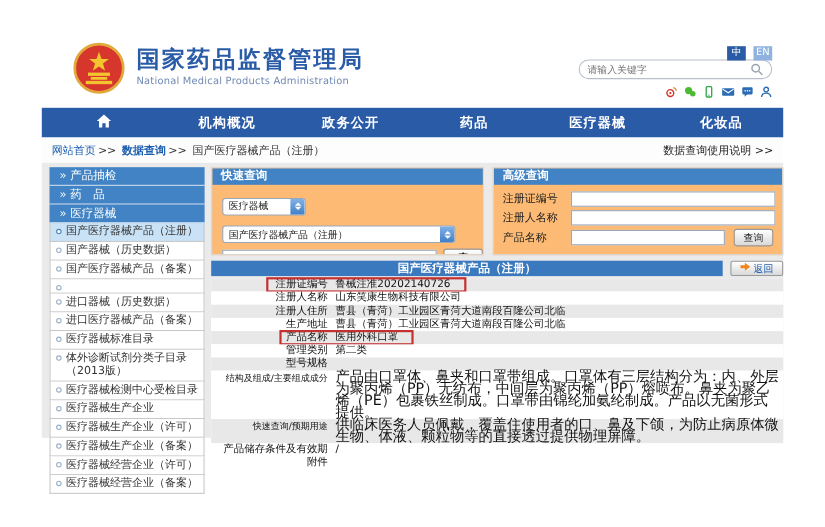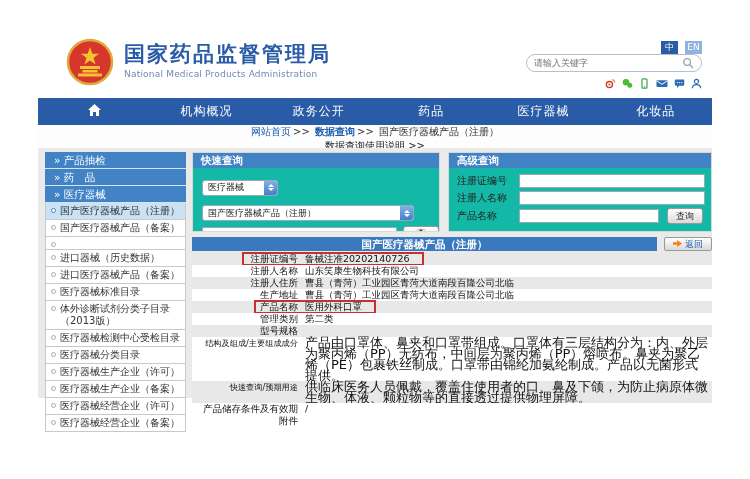--- a/index.html
+++ b/index.html
@@ -19,45 +19,45 @@
   .lang { display:inline-block; width:17px; height:13px; line-height:13px; font-size:9px; color:#fff; text-align:center; cursor:pointer; }
   .lang.cn { background:#2A5BA7; }
   .lang.en { background:#8FB3DE; margin-left:2px; }
   .search-pill { margin-top:6px; height:18px; border:1px solid #B7BFCA; border-radius:10px; display:flex; align-items:center; padding:0 7px; background:#fff; }
   .search-pill input { border:none; outline:none; flex:1; font-size:9px; color:#444; background:transparent; min-width:0; }
   .social-row { margin-top:6px; display:flex; justify-content:flex-end; gap:6px; align-items:center; }
   .social-row svg { display:block; }
 
   
   .main-nav { position:absolute; top:68px; left:0; right:0; height:27px; background:#2A5BA7; display:flex; }
-  .nav-item { flex:1; color:#fff; font-size:12px; font-weight:normal; display:flex; align-items:center; justify-content:center; cursor:pointer; letter-spacing:1px; }
-
-  
-  .breadcrumb-row { position:absolute; top:95px; left:0; right:0; height:23px; background:#FDFDFD; font-size:10px; display:flex; align-items:center; padding:0 9px; justify-content:space-between; color:#333;flex-direction:column; }
+  .nav-item { flex:1; color:#fff; font-size:12px; font-weight:bold; display:flex; align-items:center; justify-content:center; cursor:pointer; letter-spacing:1px; }
+
+  
+  .breadcrumb-row { position:absolute; top:95px; left:0; right:0; height:23px; background:#FDFDFD; font-size:10px; display:flex; align-items:center; padding:0 9px; justify-content:space-between; color:#333; }
   .crumb-link { color:#1B5EAE; cursor:pointer; }
   .crumb-strong { color:#1B5EAE; font-weight:bold; cursor:pointer; }
   .crumb-sep { color:#333; margin:0 2px; }
   .crumb-right { display:flex; gap:16px; color:#222; }
   .crumb-right span { cursor:pointer; }
 
   
   .content { position:absolute; top:118px; left:0; right:0; height:250px; background:#EAEAEA; }
 
   
   .sidebar { position:absolute; left:7px; top:4px; width:141px; }
   .side-header { background:#4183C4; color:#fff; font-weight:normal; font-size:10.5px; height:17px; line-height:17px; padding-left:9px; border-bottom:1px solid #D8E4F0; cursor:pointer; }
   .side-item { background:#fff; border:1px solid #C9C9C9; border-top:none; font-size:10px; color:#333; padding:2px 2px 2px 5px; display:flex; align-items:flex-start; gap:4px; line-height:12px; cursor:pointer; }
   .side-item.selected { background:#C9E2F6; }
   .bullet { width:5px; height:5px; border:1px solid #97AFC6; border-radius:50%; margin-top:3px; flex:none; background:#fff; }
   .side-item.selected .bullet { border-color:#4A82B8; }
 
   
   .panels { position:absolute; left:154px; top:4px; width:520px; }
   .search-row { display:flex; gap:8px; }
-  .panel { height:80px; background:#14b8a6; border:1px solid #D9D9D9; overflow:hidden; }
+  .panel { height:80px; background:#fdba74; border:1px solid #D9D9D9; overflow:hidden; }
   .panel.quick { width:248px; flex:none; }
   .panel.adv { flex:1; }
   .panel-header { height:15px; background:#4183C4; color:#fff; font-size:10.5px; font-weight:bold; line-height:15px; padding-left:8px; }
   .quick-body { padding:7px 0 0 9px; }
   .sel { display:inline-flex; align-items:center; height:16px; border:1px solid #9AA7B8; border-radius:3px; background:#fff; font-size:9px; color:#222; padding-left:5px; overflow:hidden; cursor:pointer; margin-bottom:5px; }
   .sel-1 { width:76px; } .sel-2 { width:212px; }
   .sel .sel-label { flex:1; white-space:nowrap; }
   .stepper { width:13px; height:16px; margin-left:4px; background:linear-gradient(#85B5E8,#3E7CC6); flex:none; display:flex; flex-direction:column; align-items:center; justify-content:center; gap:1px; }
   .tri-up { width:0; height:0; border-left:3px solid transparent; border-right:3px solid transparent; border-bottom:3px solid #fff; }
   .tri-down { width:0; height:0; border-left:3px solid transparent; border-right:3px solid transparent; border-top:3px solid #fff; }
@@ -199,20 +199,24 @@
       <aside class="sidebar">
         <div class="side-header">» 产品抽检</div>
         <div class="side-header">» 药　品</div>
         <div class="side-header">» 医疗器械</div>
         <div class="side-item selected">
             <span class="bullet"></span>
             <span>国产医疗器械产品（注册）</span>
           </div>
         <div class="side-item">
             <span class="bullet"></span>
+            <span>国产器械（历史数据）</span>
+          </div>
+        <div class="side-item">
+            <span class="bullet"></span>
             <span>国产医疗器械产品（备案）</span>
           </div>
         <div class="side-item">
             <span class="bullet"></span>
           </div>
         <div class="side-item">
             <span class="bullet"></span>
             <span>进口器械（历史数据）</span>
           </div>
         <div class="side-item">
@@ -226,21 +230,21 @@
         <div class="side-item">
             <span class="bullet"></span>
             <span>体外诊断试剂分类子目录（2013版）</span>
           </div>
         <div class="side-item">
             <span class="bullet"></span>
             <span>医疗器械检测中心受检目录</span>
           </div>
         <div class="side-item">
             <span class="bullet"></span>
-            <span>医疗器械分类目录</span>
+            <span>医疗器械生产企业</span>
           </div>
         <div class="side-item">
             <span class="bullet"></span>
             <span>医疗器械生产企业（许可）</span>
           </div>
         <div class="side-item">
             <span class="bullet"></span>
             <span>医疗器械生产企业（备案）</span>
           </div>
         <div class="side-item">

